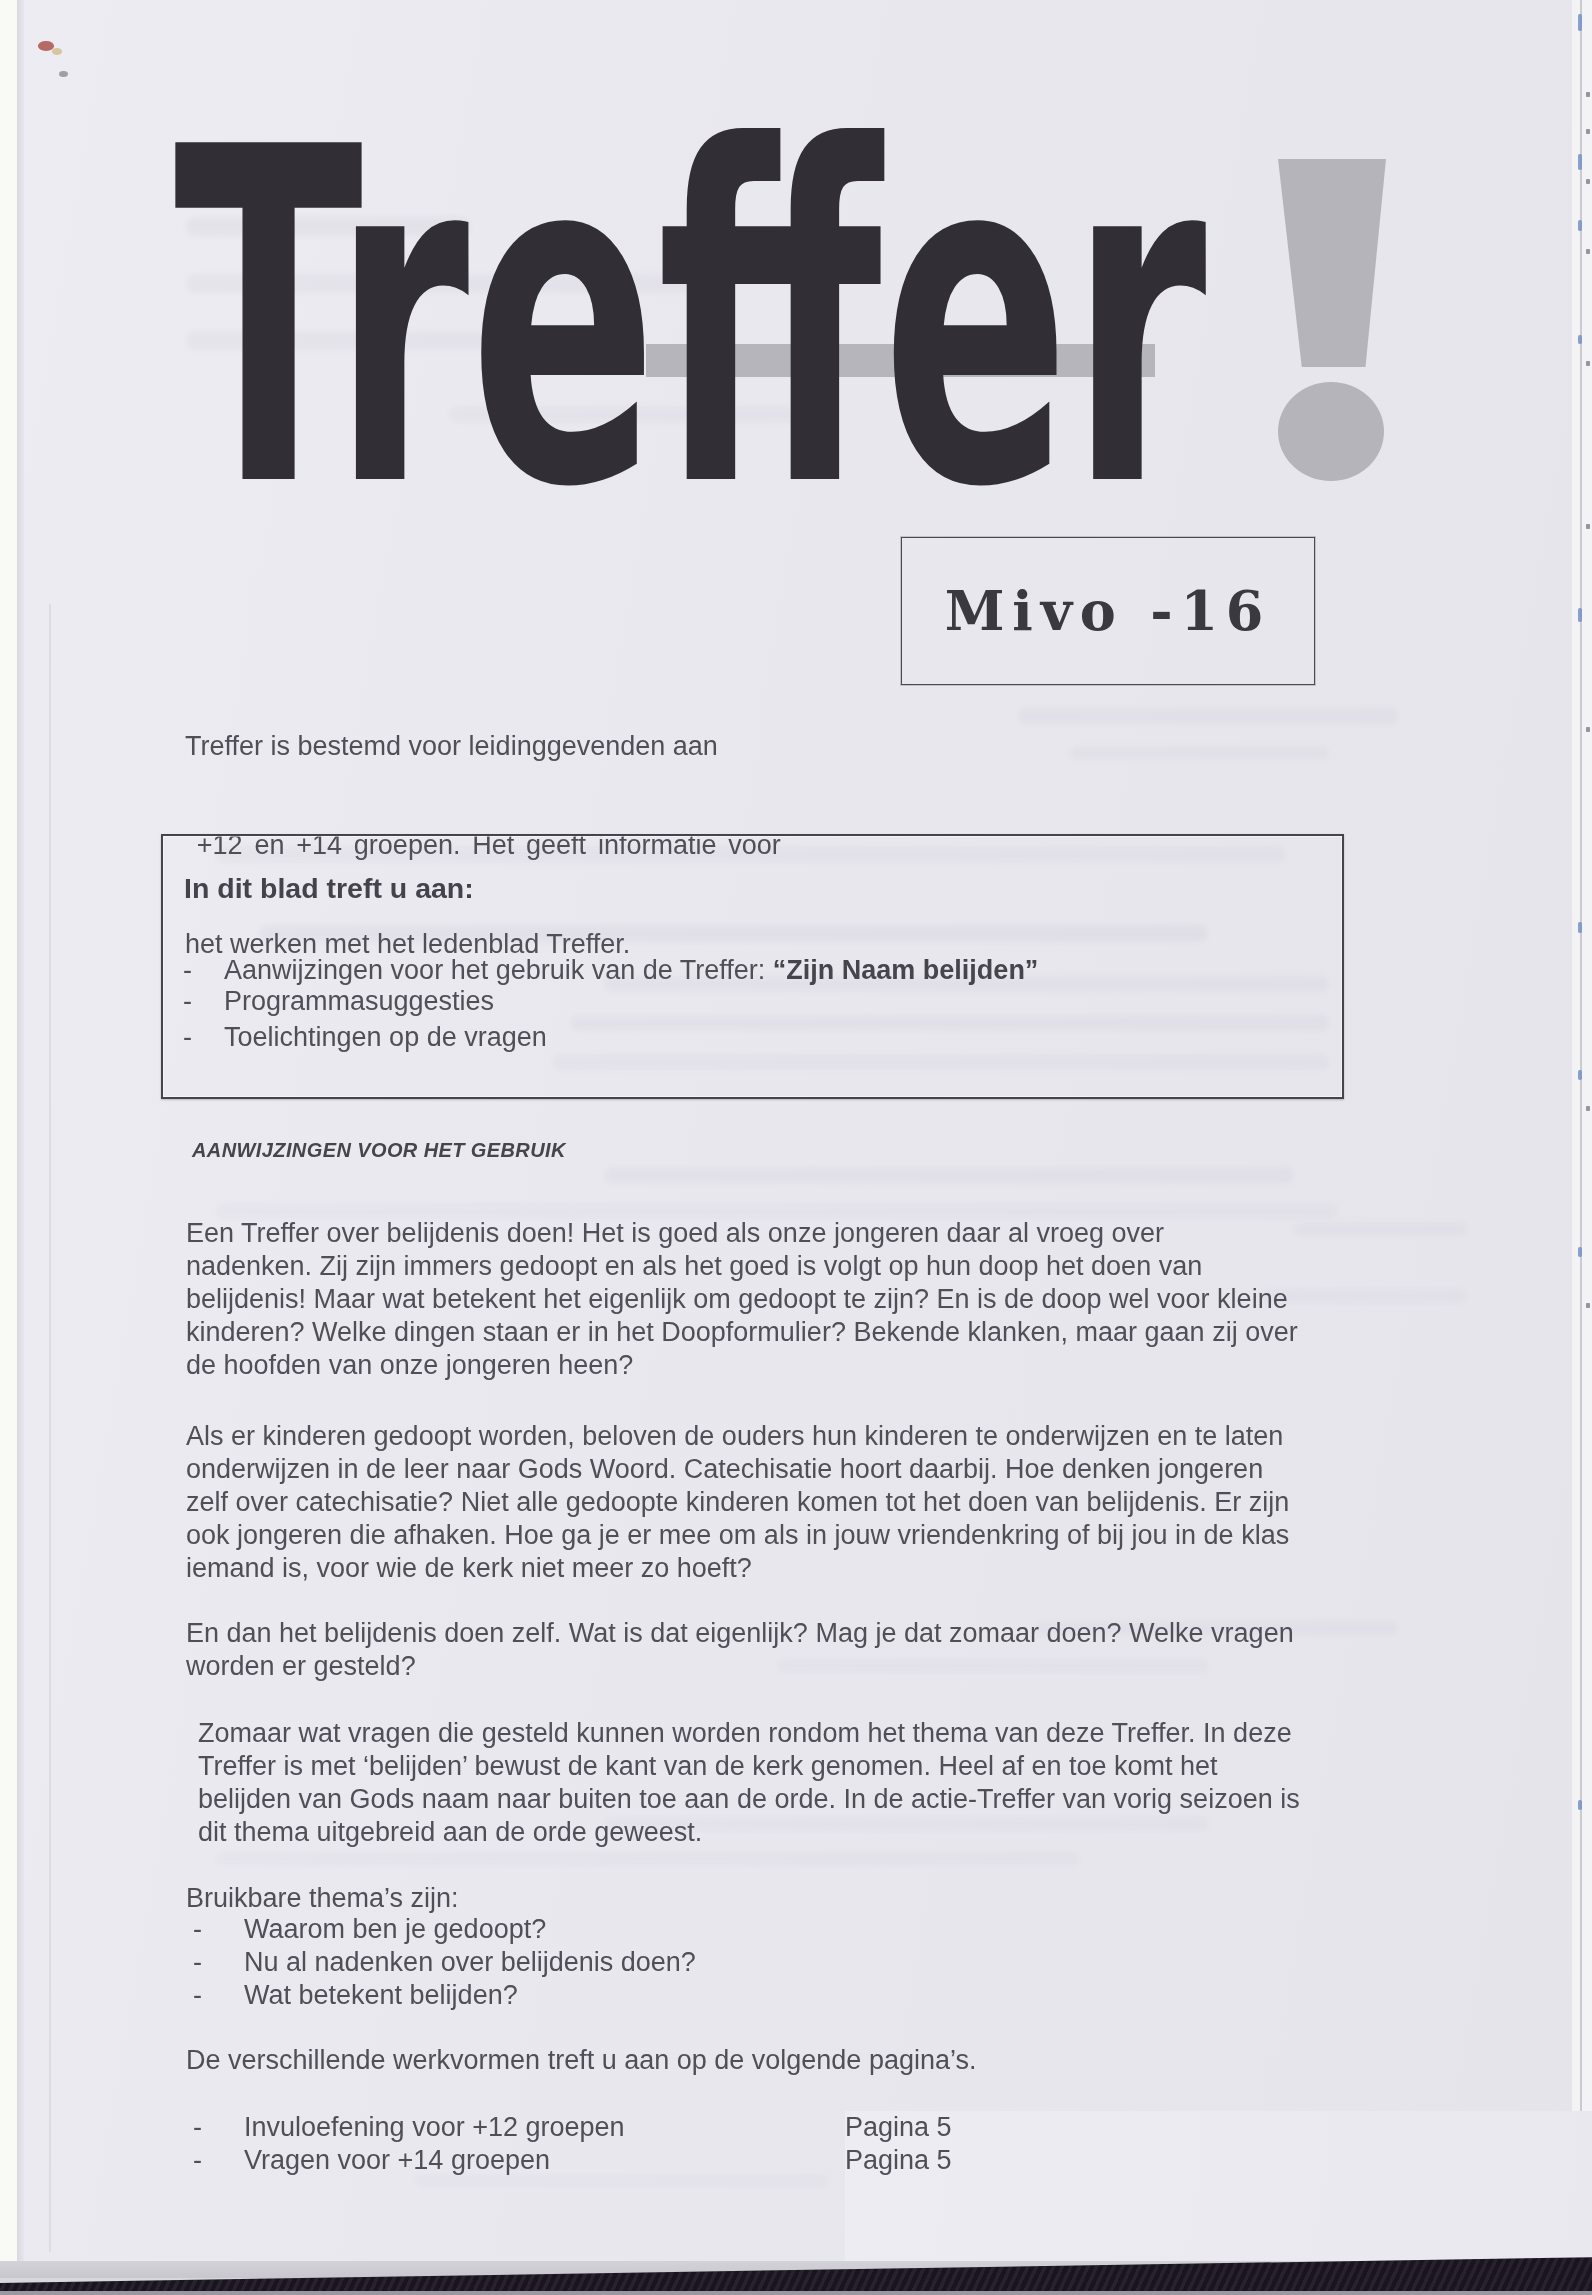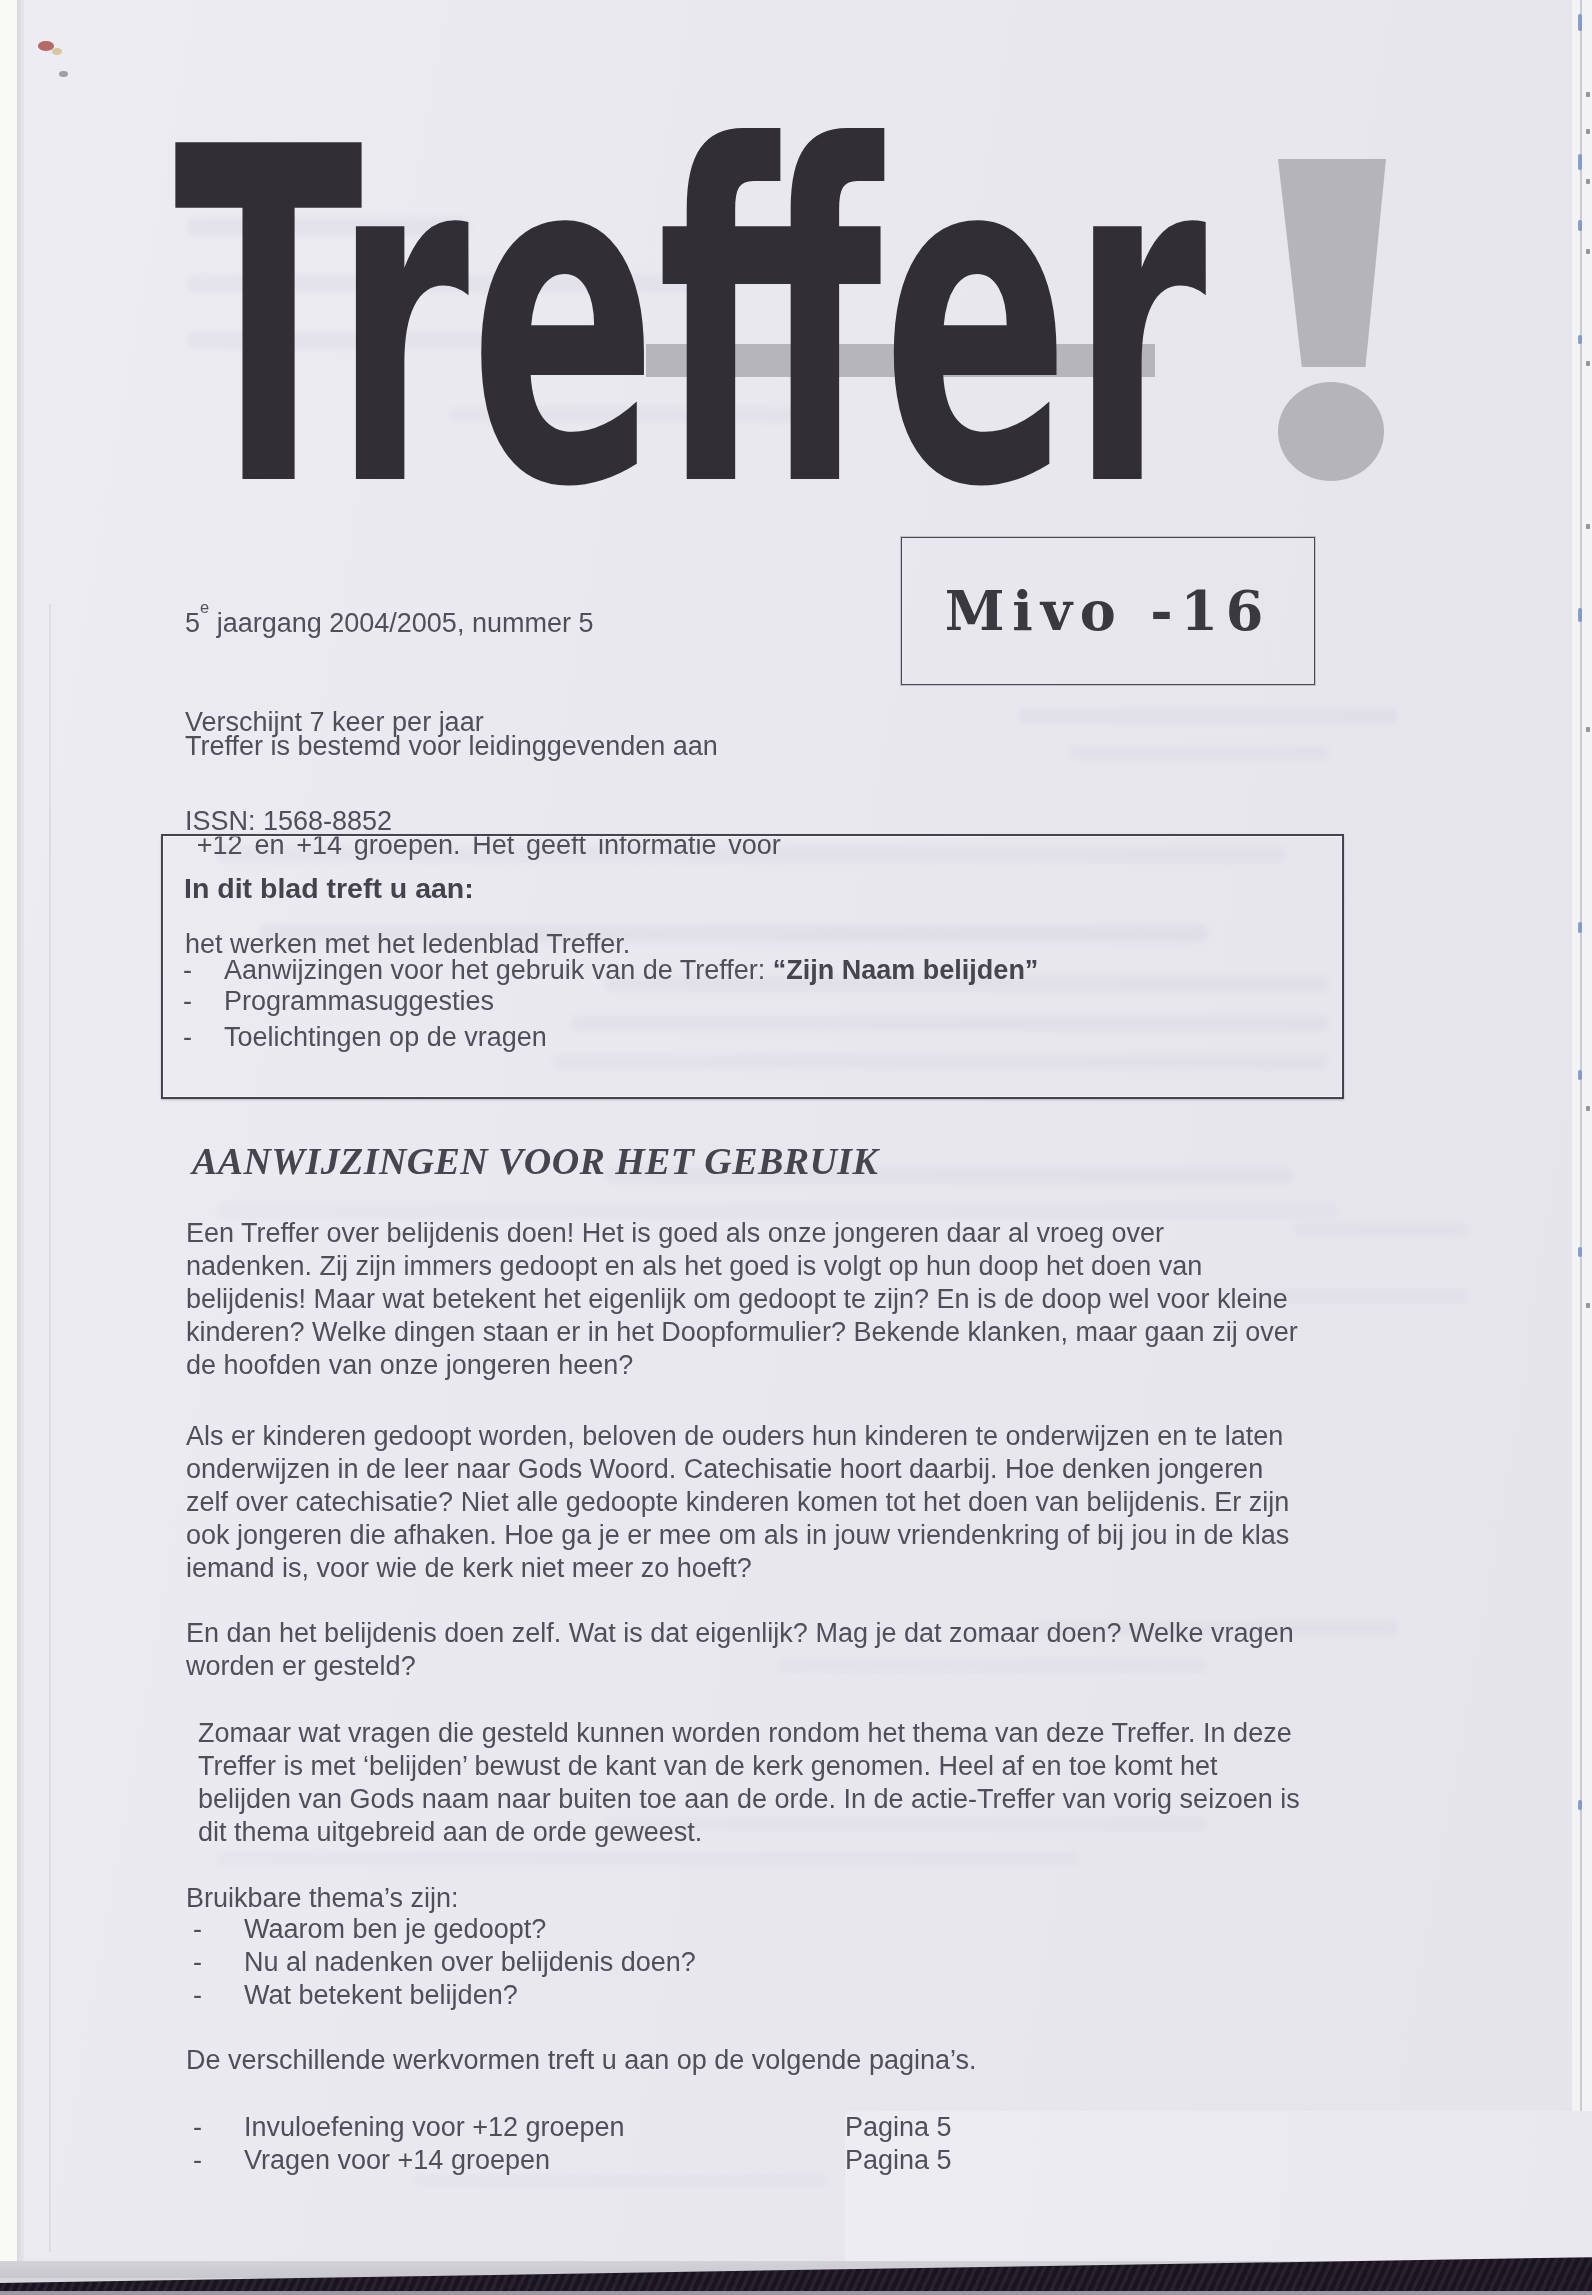--- a/index.html
+++ b/index.html
@@ -53,21 +53,21 @@
     display:flex;align-items:center;justify-content:center;}
   .badge-label{font-family:"DejaVu Serif",serif;font-weight:bold;font-size:54px;
     letter-spacing:7.8px;color:#3a3940;white-space:pre;}
   .contents-box{position:absolute;left:161px;top:834px;width:1179px;height:261px;
     border:2.6px solid #45444c;box-shadow:inset 0 0 0 0.9px rgba(255,255,255,.5),0 0.9px 1.7px rgba(40,40,48,.25);}
   .contents-title{position:absolute;left:184px;top:872px;font-weight:bold;font-size:28.5px;color:#44434b;}
   .c-item{position:absolute;left:183px;font-size:27px;line-height:33px;white-space:pre;}
   .c-item .dash{display:inline-block;width:41px;}
   .c-item .bold{font-weight:bold;color:#46454d;}
   .article-heading{position:absolute;left:192px;top:1139px;
-    font-weight:bold;font-style:italic;font-size:38px;letter-spacing:0.4px;color:#46444c;font-family:Liberation Serif, serif;}
+    font-weight:bold;font-style:italic;font-size:20px;letter-spacing:0.4px;color:#46444c;}
   .para{position:absolute;left:186px;}
   .list-intro{position:absolute;left:186px;font-size:27px;line-height:33px;white-space:pre;}
   .t-row{position:absolute;left:193px;font-size:27px;line-height:33px;white-space:pre;}
   .t-row .dash{display:inline-block;width:51px;}
   .w-row{position:absolute;left:193px;width:1208px;font-size:27px;line-height:33px;white-space:pre;}
   .w-row .dash{display:inline-block;width:51px;}
   .w-row .page{position:absolute;left:652px;top:0;}
 </style>
 </head>
 <body>
@@ -122,25 +122,20 @@
   <div class="smudge" style="left:777px;top:1659px;width:431px;height:14px;opacity:.04;"></div>
   <div class="smudge" style="left:604px;top:1817px;width:604px;height:14px;opacity:.04;"></div>
   <div class="smudge" style="left:216px;top:1852px;width:863px;height:14px;opacity:.04;"></div>
   <div class="smudge" style="left:414px;top:2175px;width:414px;height:12px;opacity:.04;"></div>
 
   <div class="logo-bar"></div>
   <div class="logo-text">Treffer</div>
   <div class="excl-stem"></div>
   <div class="excl-dot"></div>
 
-  <div class="masthead-top body-txt">
-    <div><span>5</span><sup class="vol">e</sup><span> jaargang 2004/2005, nummer 5</span></div>
-    <div>Verschijnt 7 keer per jaar</div>
-    <div>ISSN: 1568-8852</div>
-  </div>
   <div class="masthead-audience body-txt">
     <div>Treffer is bestemd voor leidinggevenden aan</div>
     <div class="wide"> +12 en +14 groepen. Het geeft informatie voor</div>
     <div>het werken met het ledenblad Treffer.</div>
   </div>
 
   <div class="badge-box">
     <span class="badge-label">Mivo -16</span>
   </div>
 

